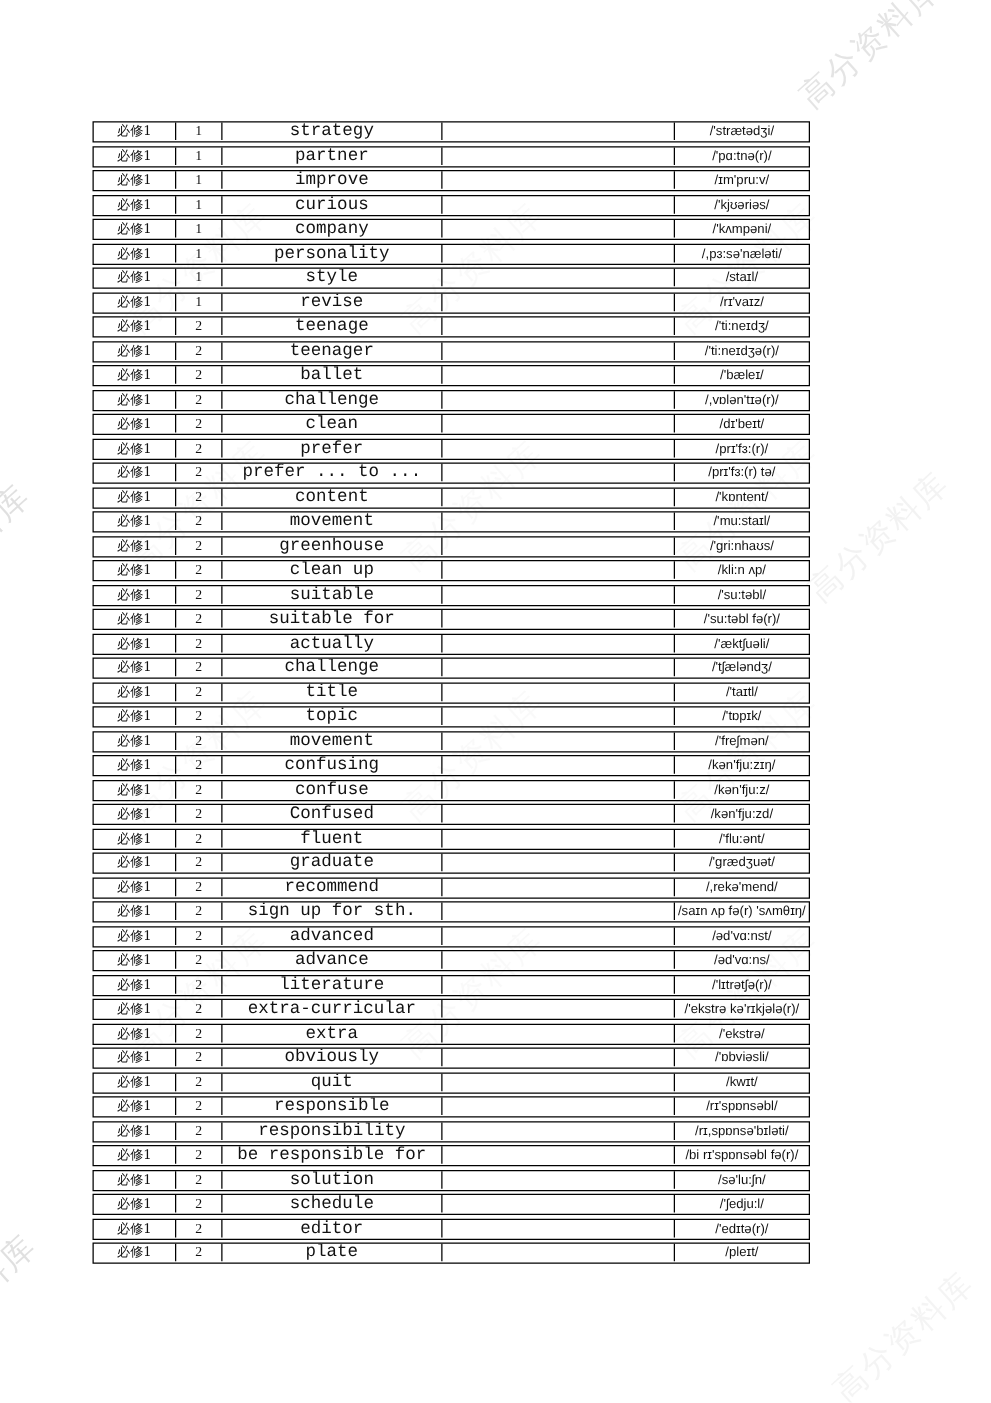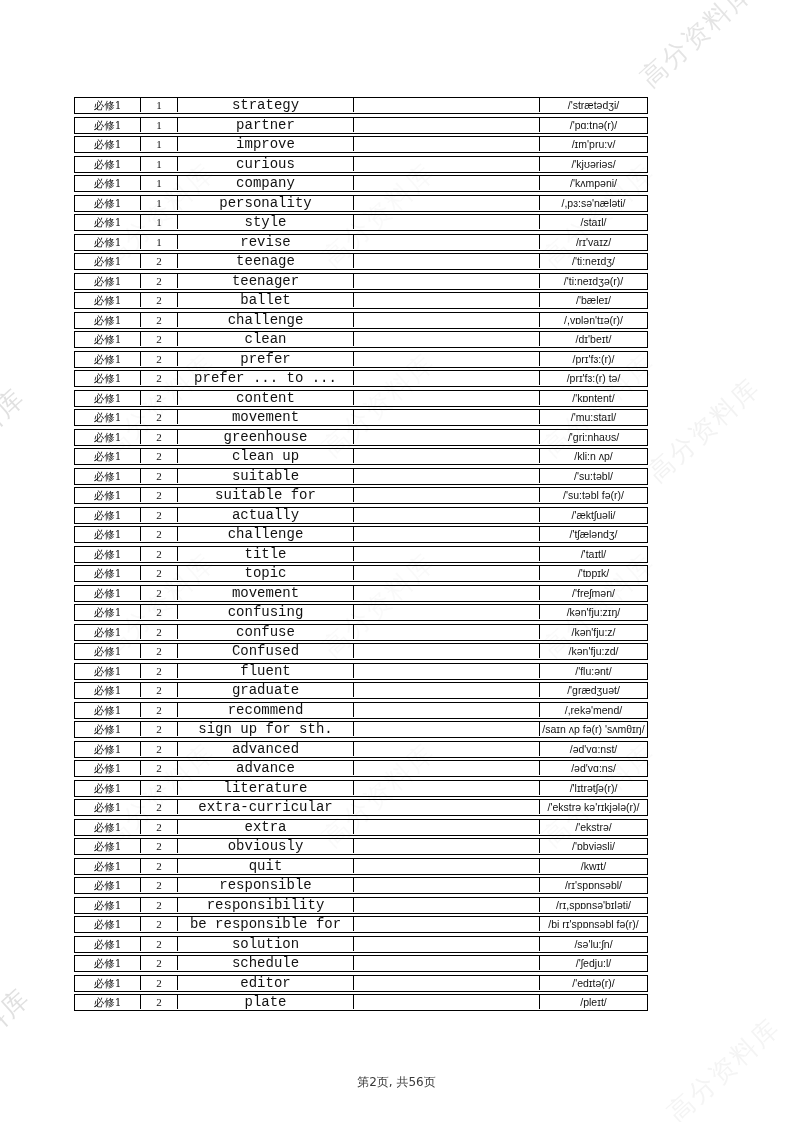--- a/index.html
+++ b/index.html
@@ -442,14 +442,13 @@
         <div class="cell c-ipa">/'edɪtə(r)/</div>
       </div>
       <div class="row">
         <div class="cell c-book">必修1</div>
         <div class="cell c-unit">2</div>
         <div class="cell c-word">plate</div>
         <div class="cell c-meaning"></div>
         <div class="cell c-ipa">/pleɪt/</div>
       </div>
     </div>
-  <div id="footer">第2页, 共56页</div>
 </div>
 
 </body></html>

